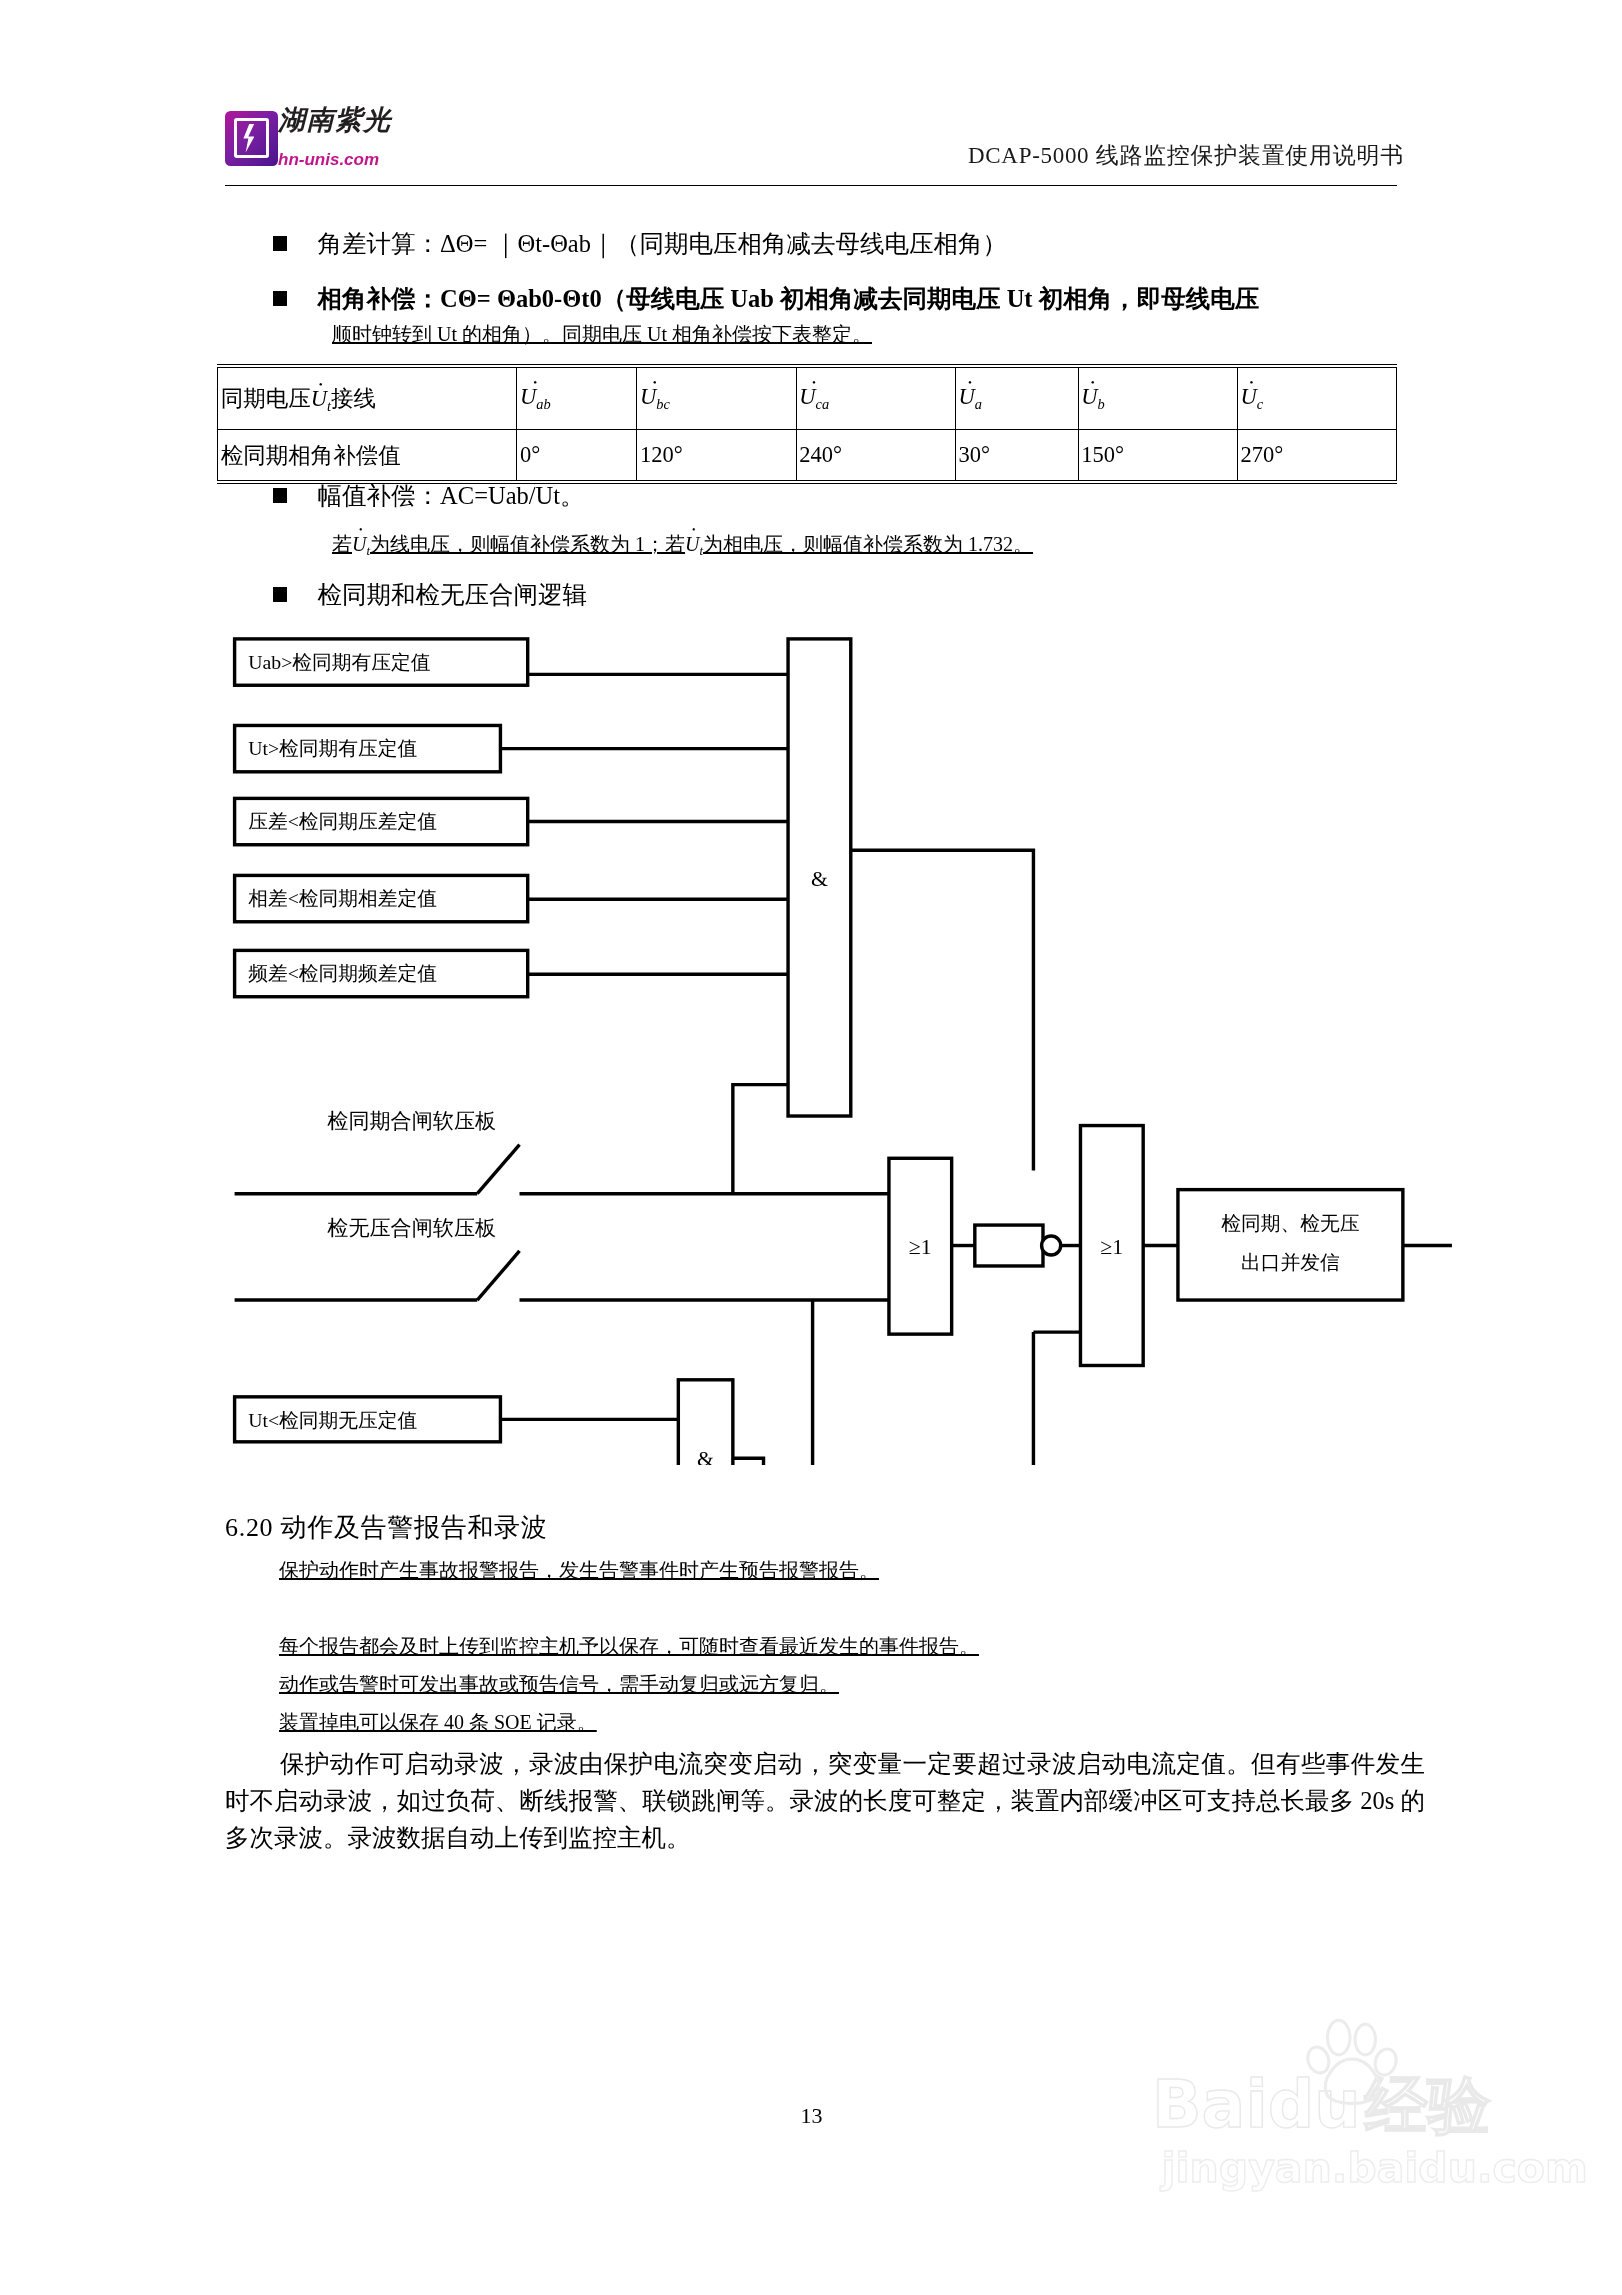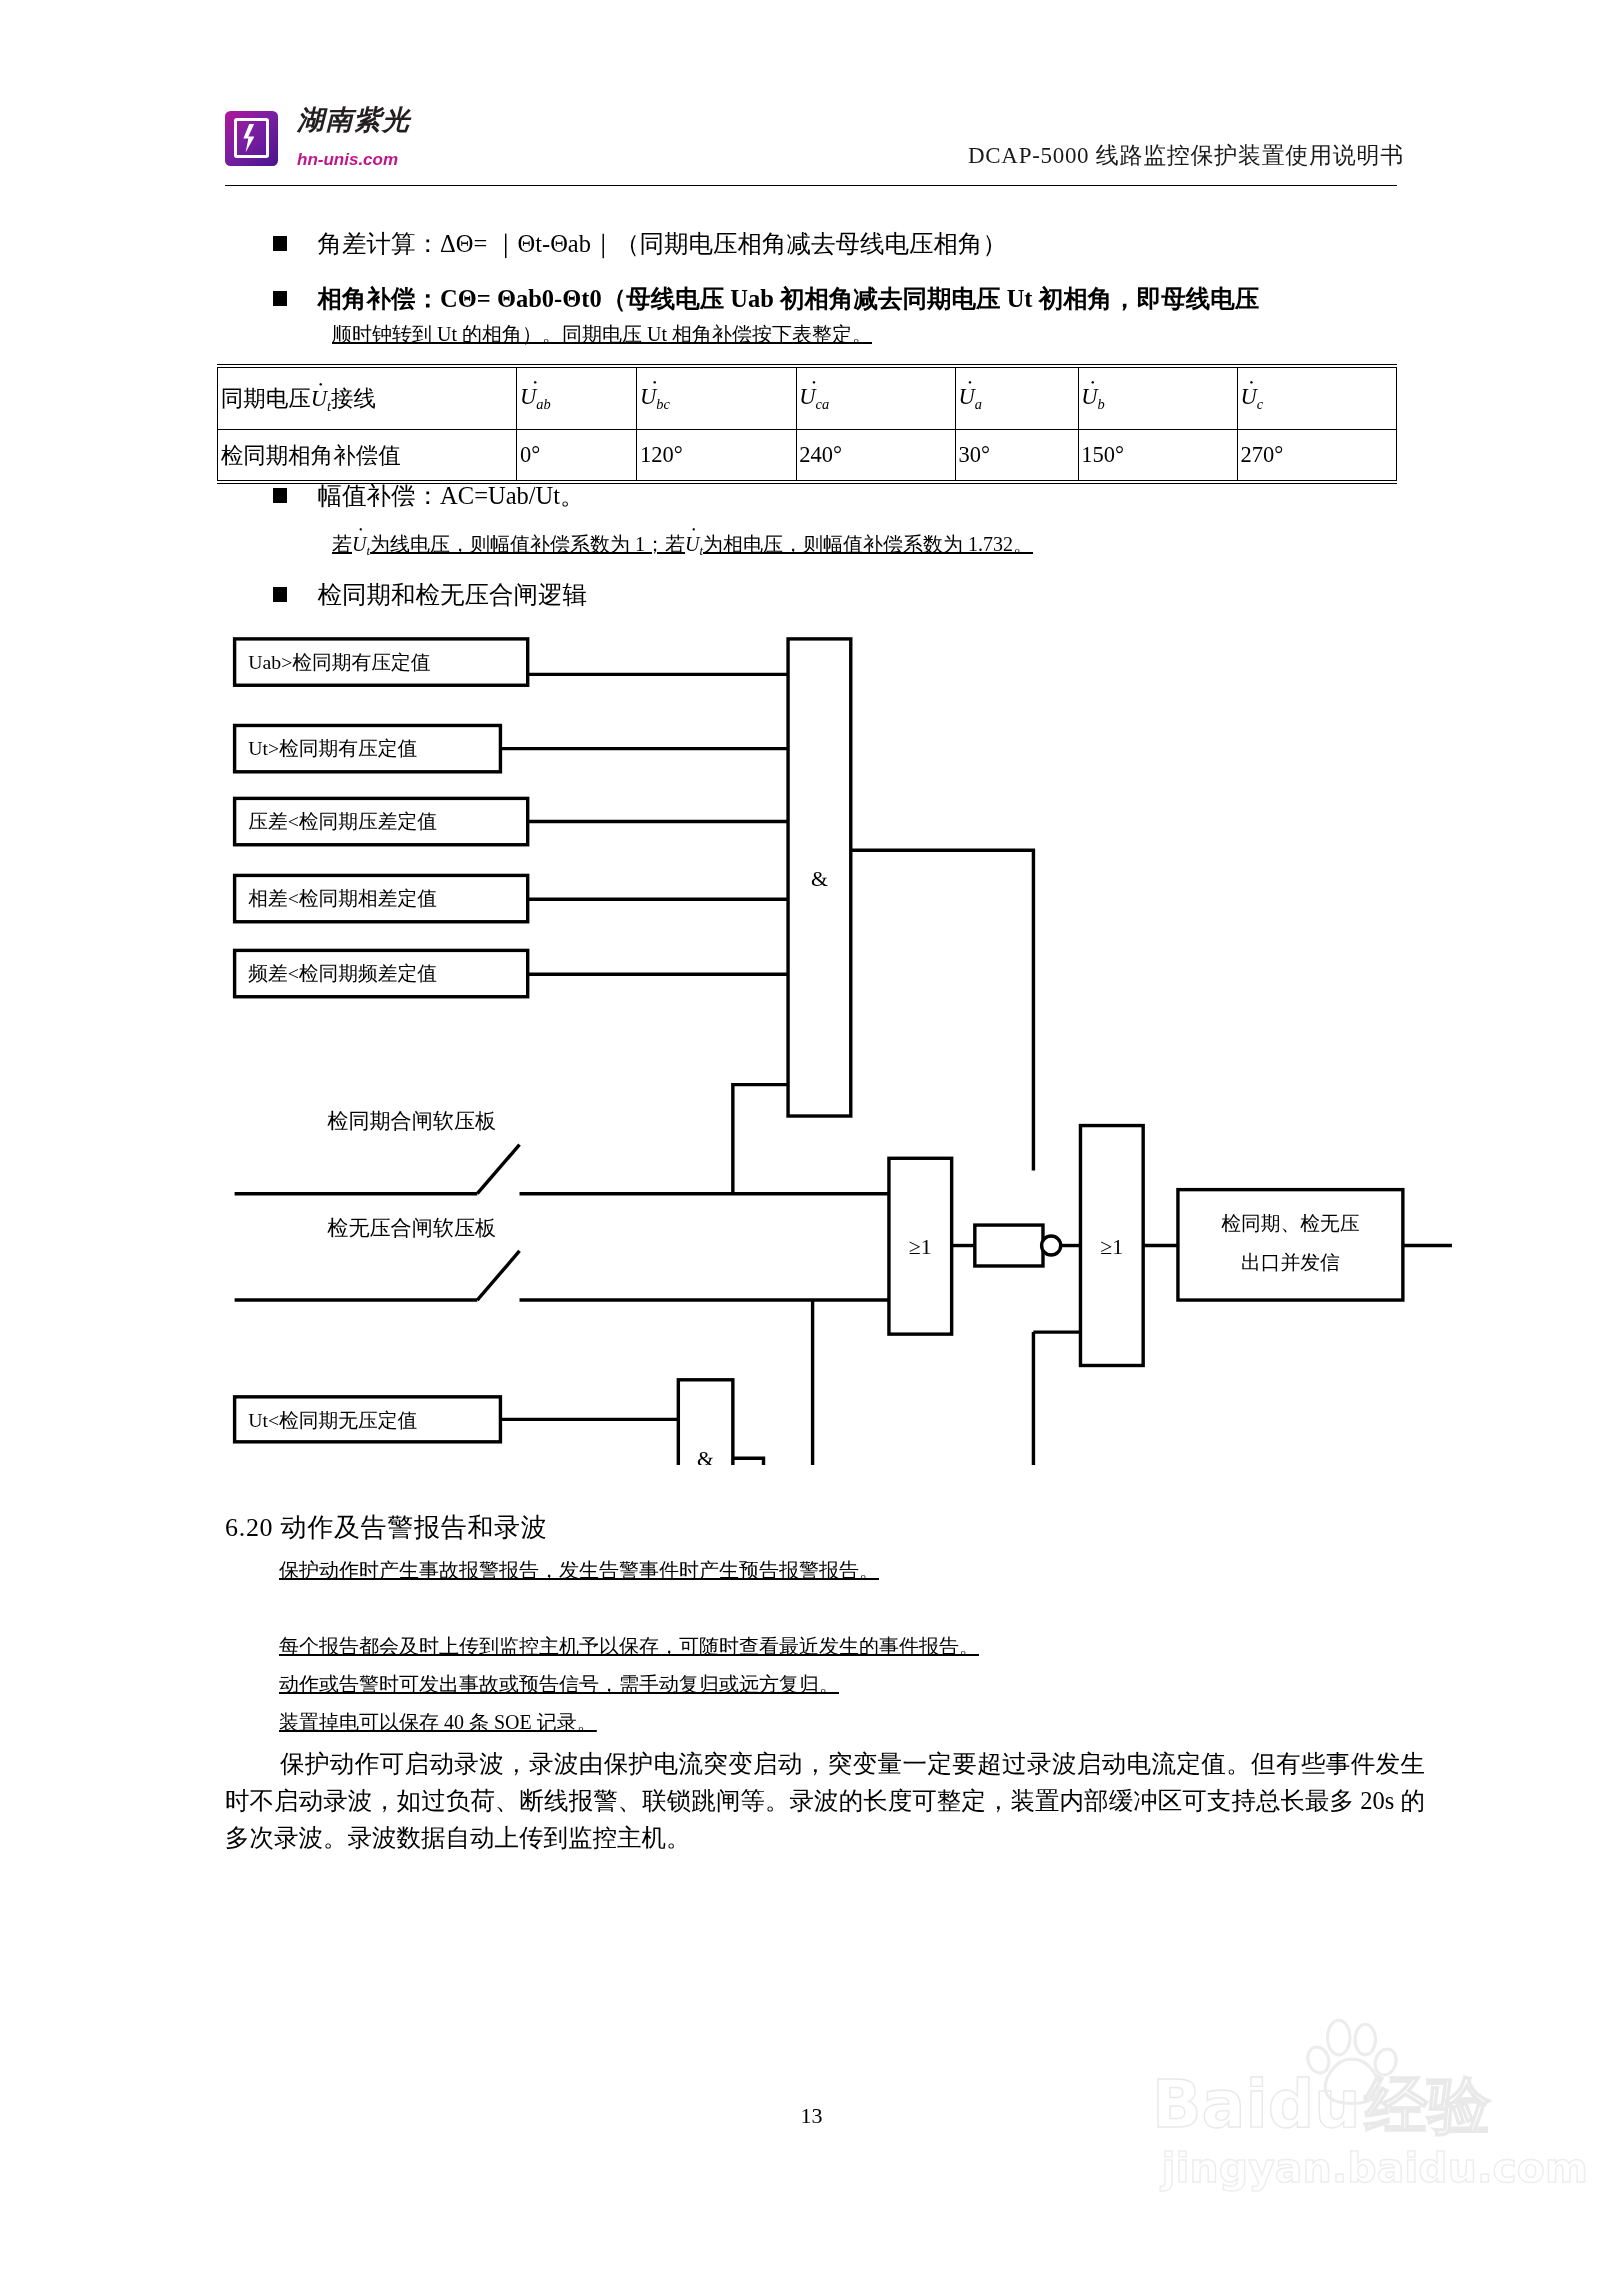--- a/index.html
+++ b/index.html
@@ -12,21 +12,21 @@
     overflow:hidden;
     margin:0 auto;
   }
 
   
   #header{
     position:absolute;left:0;top:0;width:1623px;height:198px;
   }
   #logo-wrap{
     position:absolute;left:225px;top:104px;width:225px;height:68px;
-    display:flex;align-items:center;gap:19px;
+    display:flex;align-items:center;gap:0;
   }
   #logo-mark{
     width:53px;height:55px;border-radius:5.5px;
     background:linear-gradient(135deg,#b0179a 0%,#7b1fa2 45%,#4a148c 100%);
     position:relative;flex:0 0 auto;
   }
   #logo-mark::before{
     content:"";position:absolute;left:8.9px;top:7.5px;width:35px;height:40px;
     border:3.4px solid #ffffff;border-radius:2.7px;
     box-sizing:border-box;

